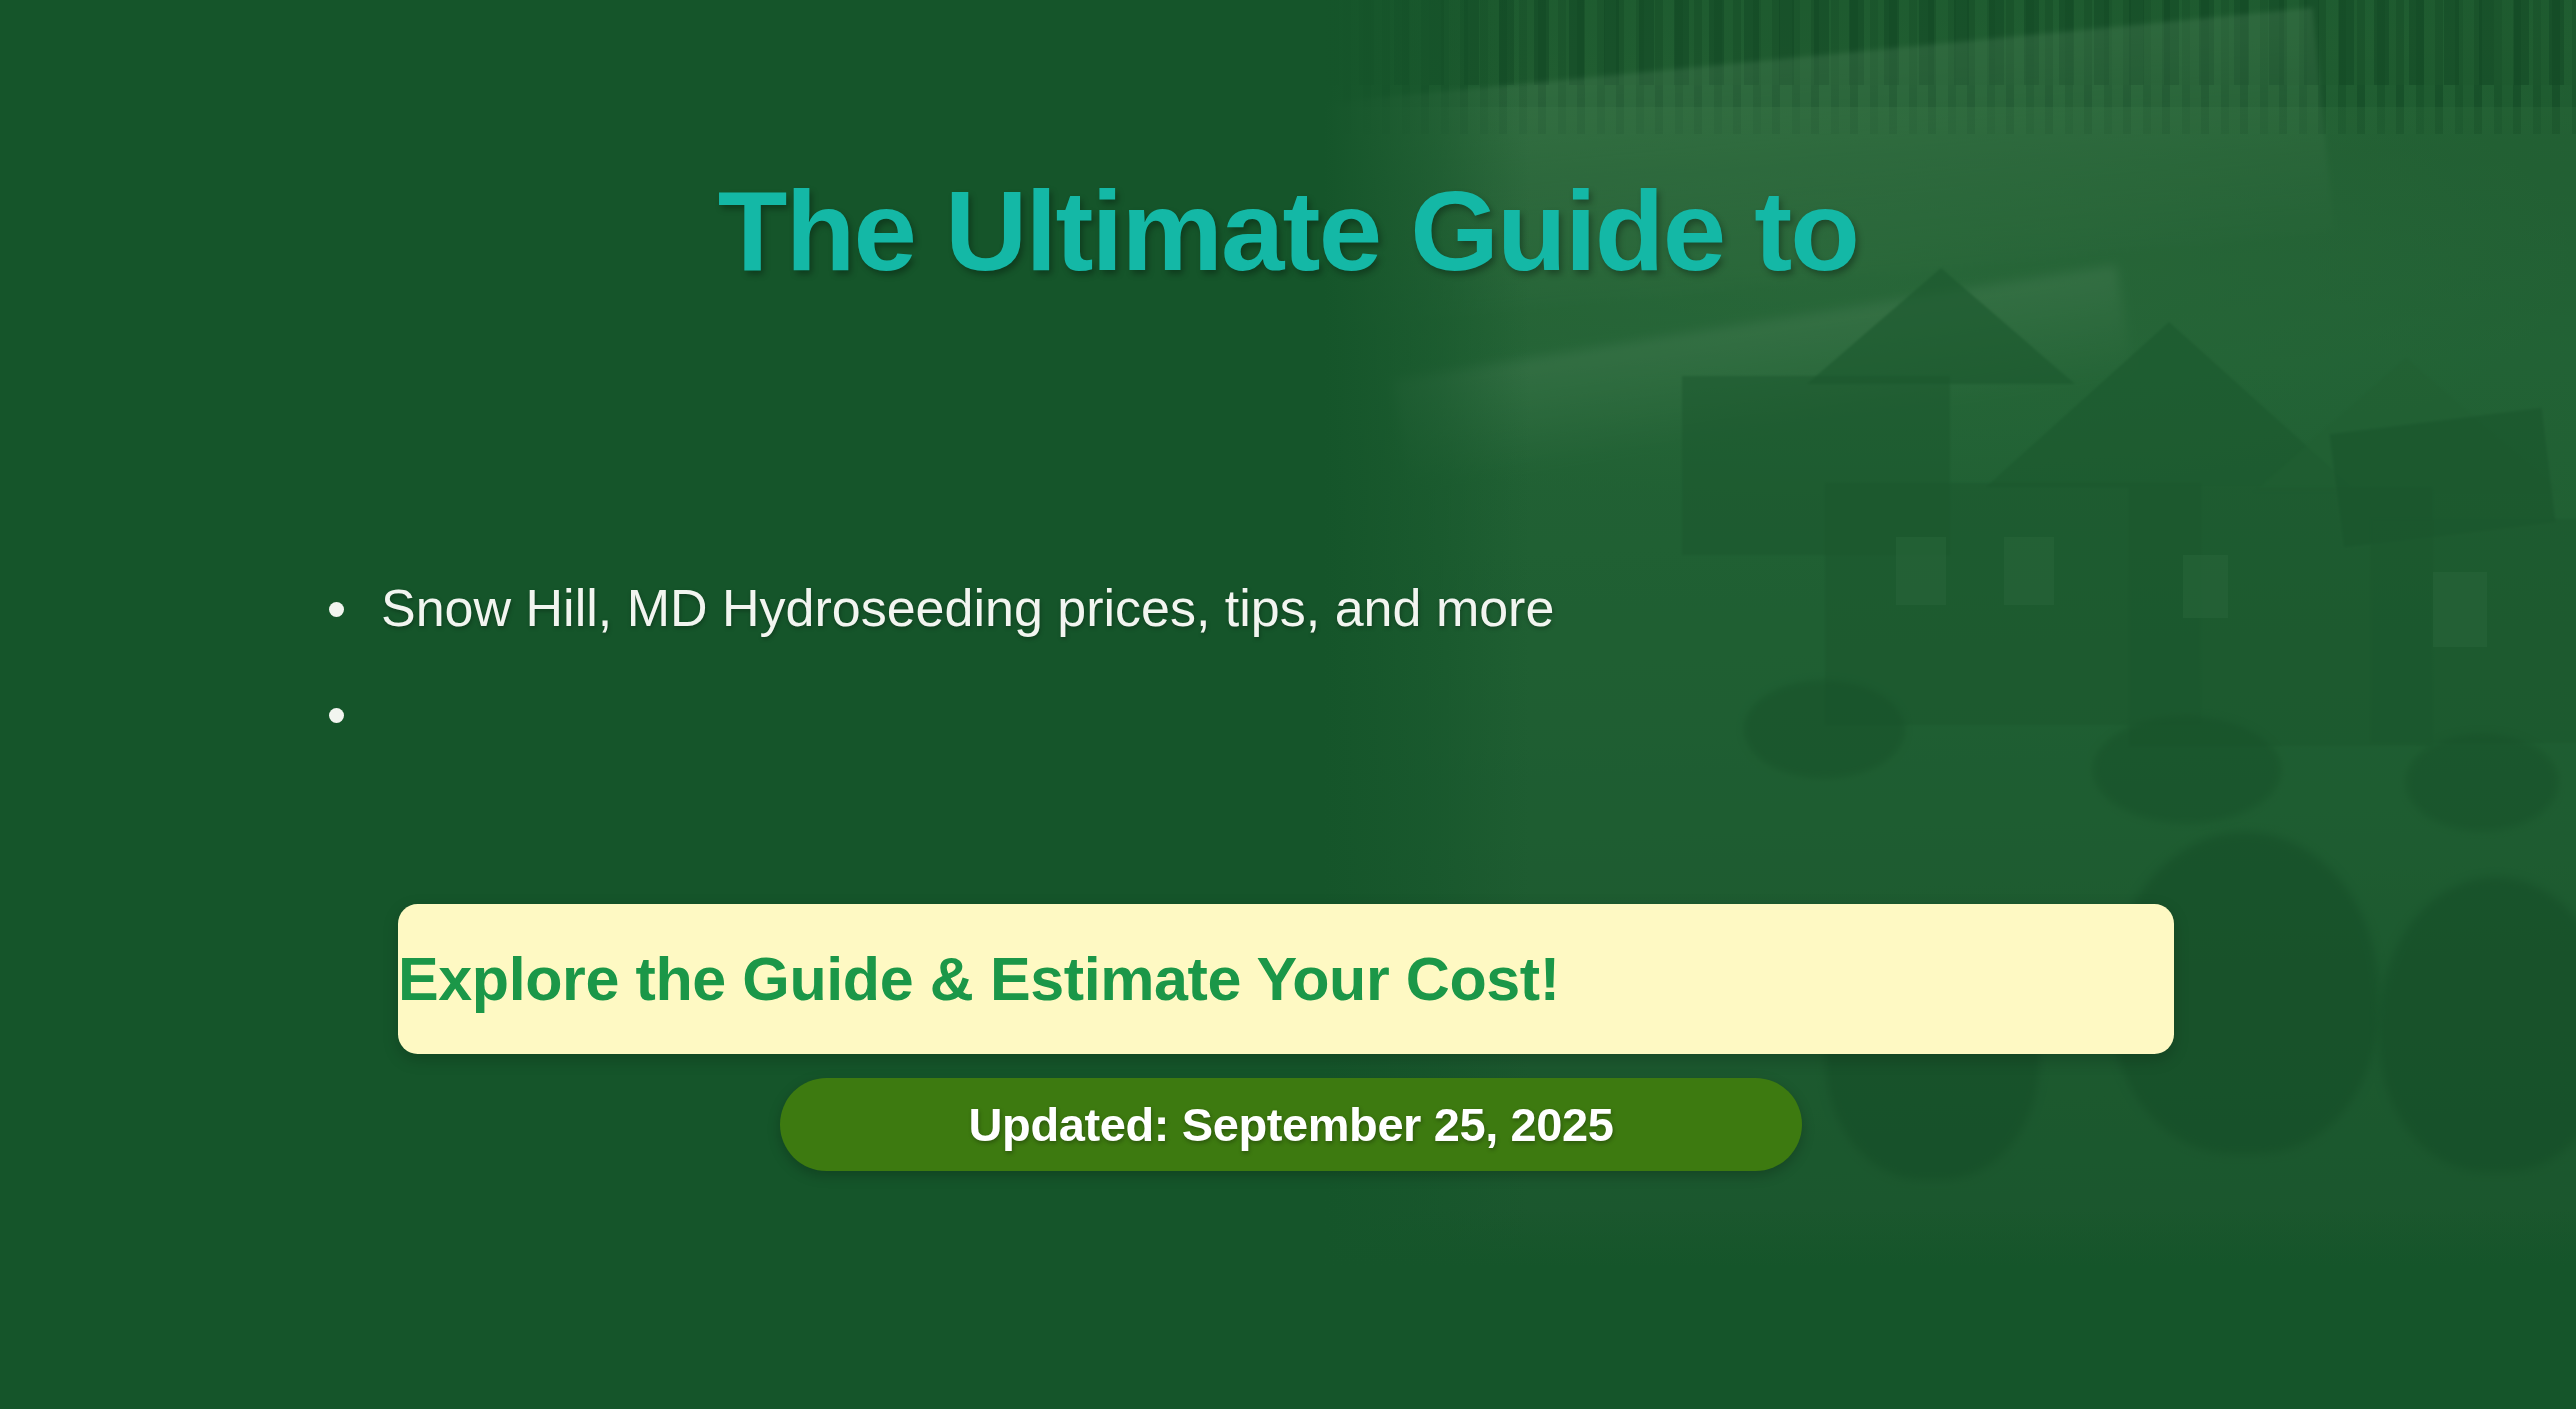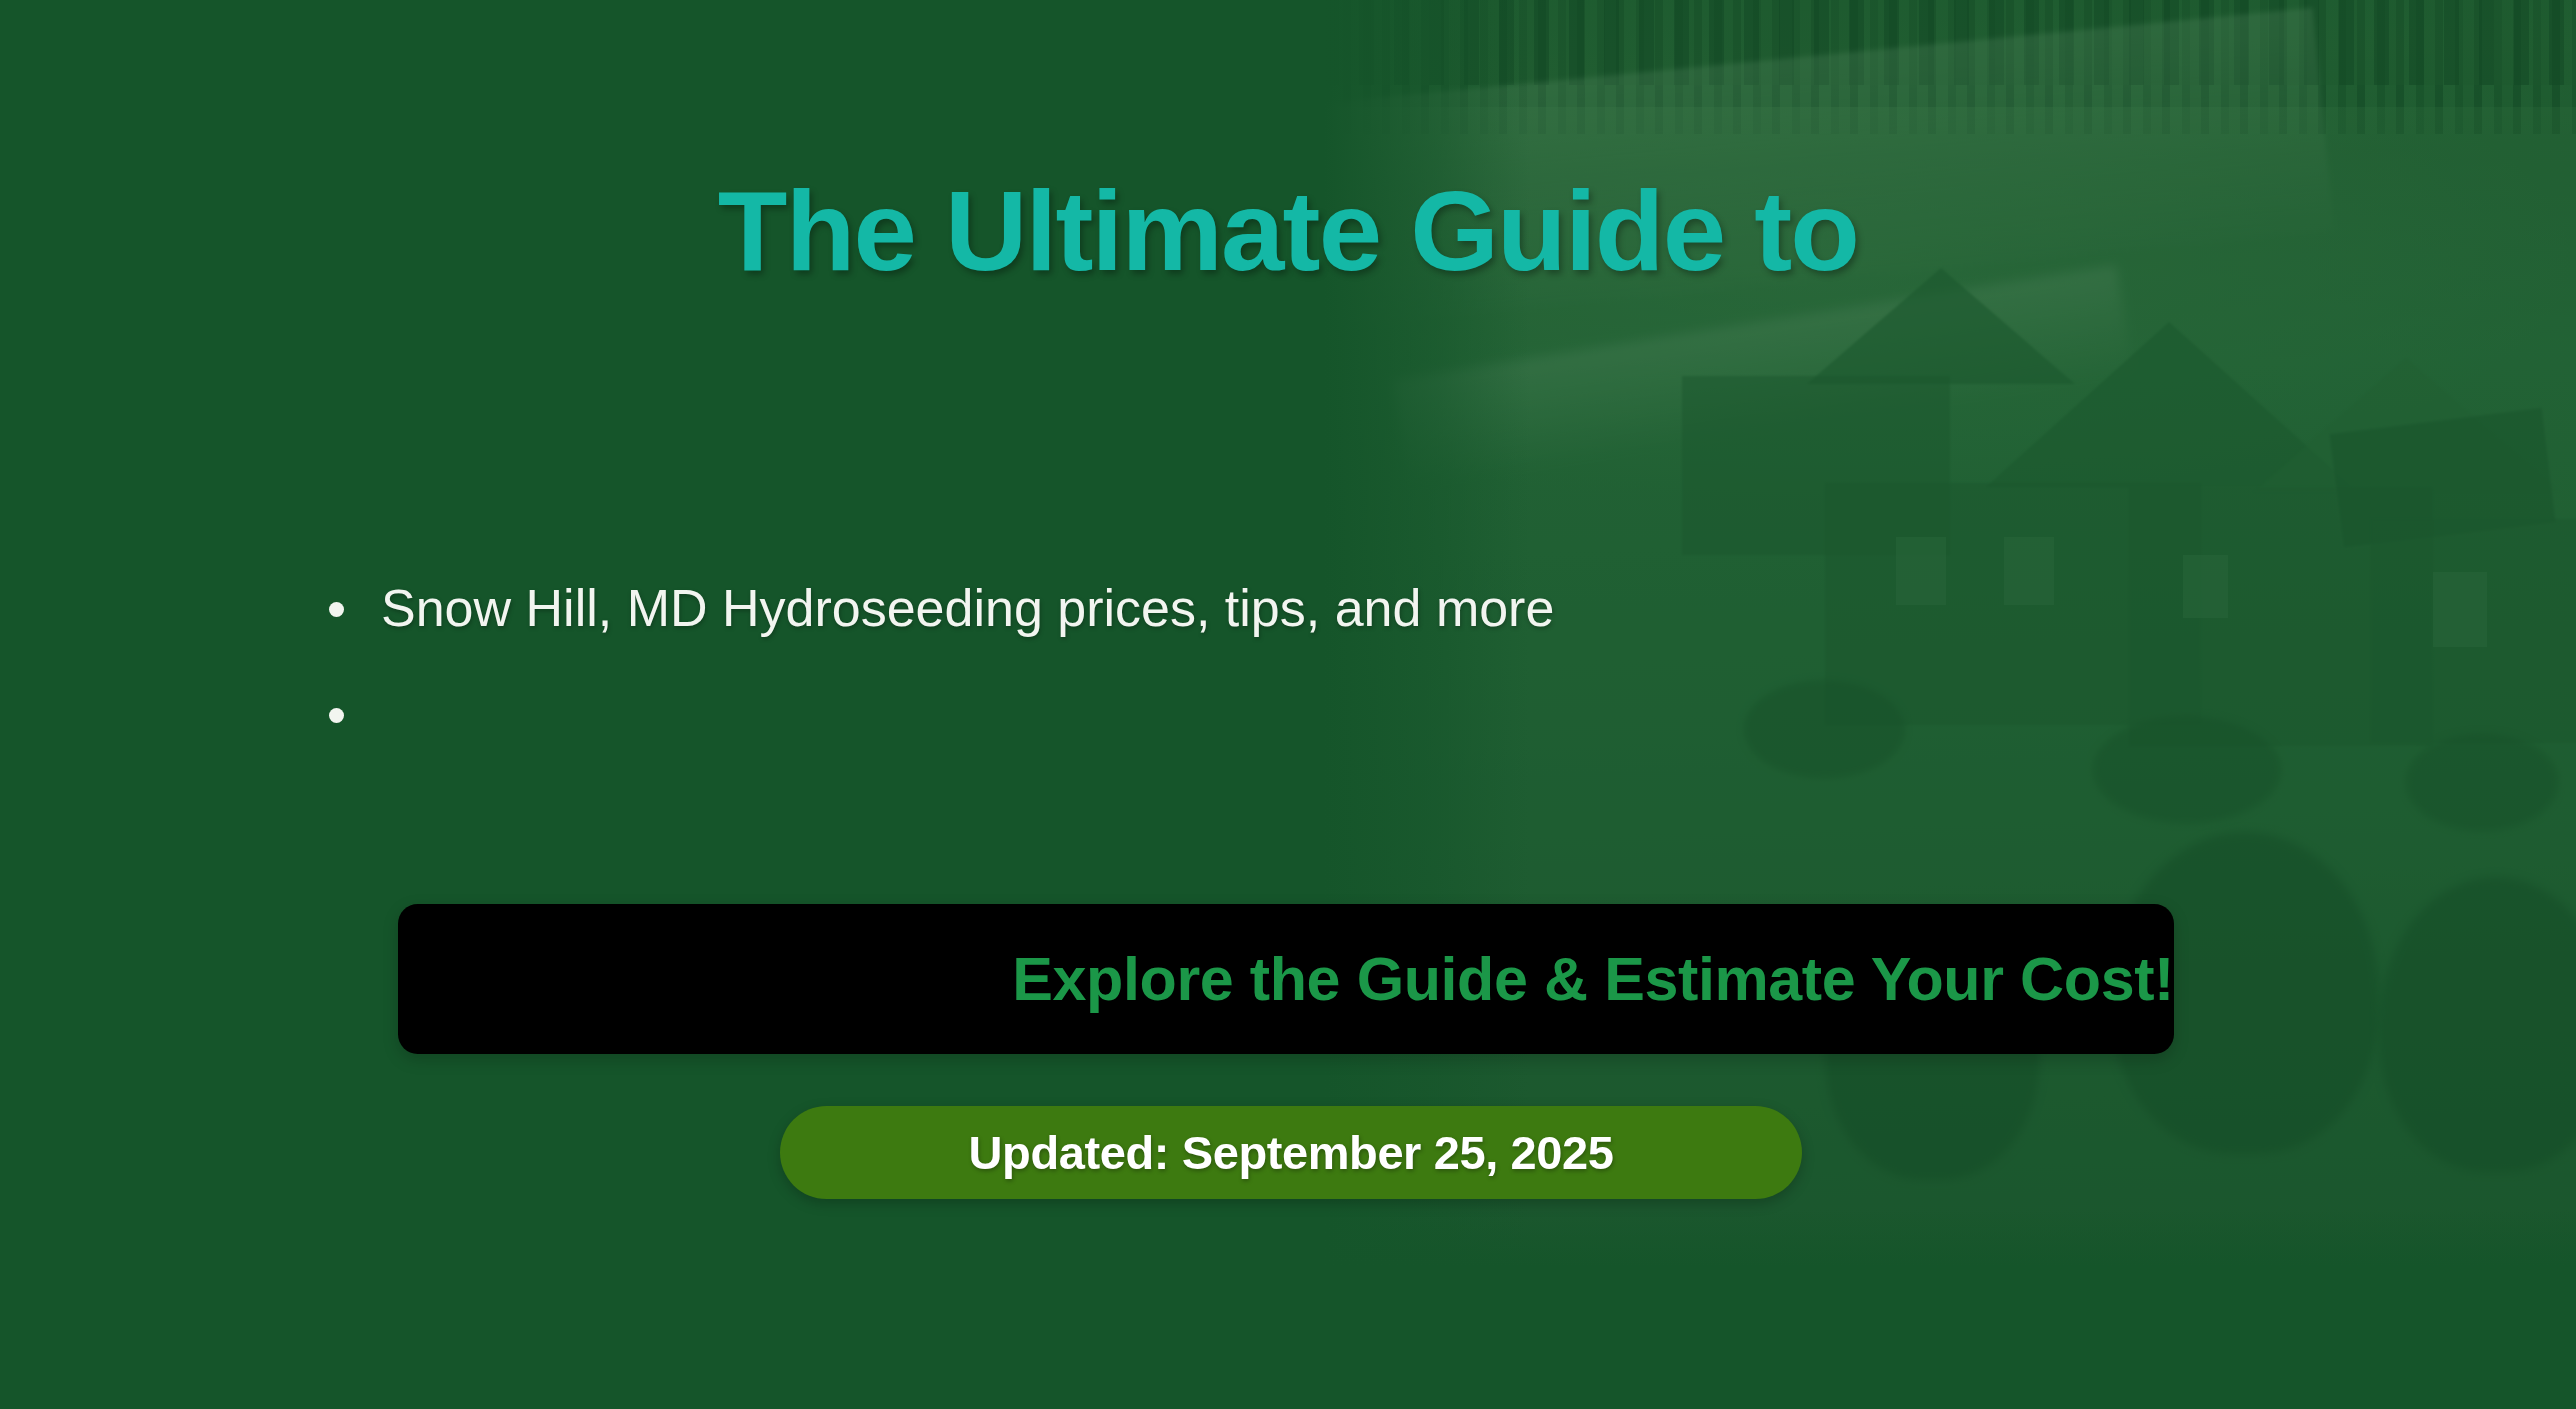--- a/index.html
+++ b/index.html
@@ -198,41 +198,41 @@
     border-radius:50%;
     background:#f2f5f0;
   }
 
   .cta-button {
     position:absolute;
     left:398px;
     top:904px;
     width:1776px;
     height:150px;
-    background:#000000;
+    background:#fef9c3;
     border-radius:19.7px;
     display:flex;
     align-items:center;
-    justify-content:flex-end;
+    justify-content:flex-start;
     box-shadow:0 5.4px 16px rgba(0,0,0,.18);
     border:0;
     cursor:pointer;
   }
   .cta-label {
     font-size:61px;
     font-weight:700;
     color:#1b9748;
     letter-spacing:-0.4px;
     white-space:nowrap;
   }
 
   .updated-badge {
     position:absolute;
     left:780px;
-    top:1106px;
+    top:1078px;
     width:1022px;
     height:93px;
     background:#3d7a10;
     border-radius:47px;
     display:flex;
     align-items:center;
     justify-content:center;
     box-shadow:0 4.5px 12.5px rgba(0,0,0,.22);
   }
   .updated-label {

